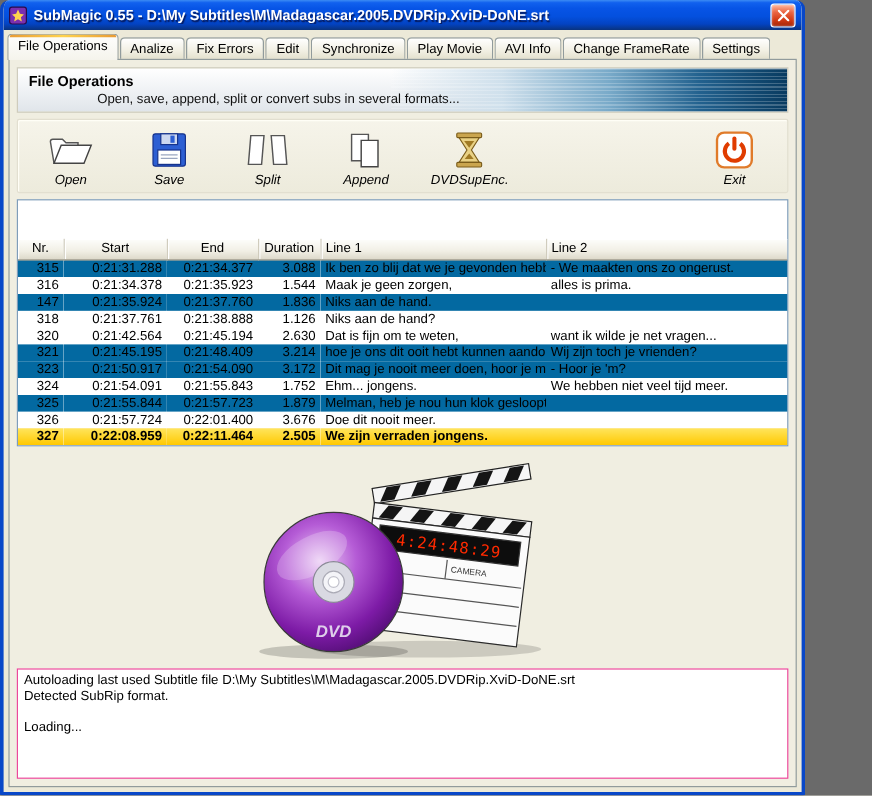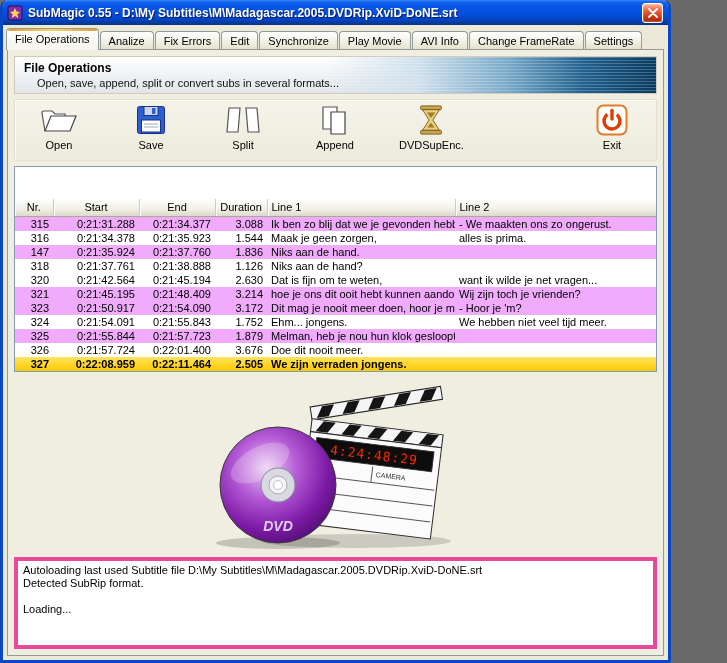--- a/index.html
+++ b/index.html
@@ -62,48 +62,48 @@
     background: linear-gradient(180deg,#ffffff,#e0e5ea);
     border: 1px solid #cfccbd;
   }
   .hb-art {
     position: absolute; right: 0; top: 0; bottom: 0; width: 330px;
     background:
       repeating-linear-gradient(180deg, rgba(255,255,255,.22) 0 1px, rgba(0,0,0,0) 1px 3px),
       linear-gradient(90deg, rgba(240,244,248,0) 0%, #cfe0ec 28%, #79aac9 55%, #22618e 78%, #093b60 100%);
   }
   .hb-title { position: relative; font-size: 12px; font-weight: bold; color: #000; padding: 4px 0 0 9px; }
-  .hb-sub   { position: relative; font-size: 11px; color: #101010; padding: 2px 0 0 22px; }
+  .hb-sub   { position: relative; font-size: 11px; color: #101010; padding: 2px 0 0 22px; margin-left: 44px; }
 
   
   .toolbar {
-    height: 62px; display: flex; padding: 2px 16px 0 16px; gap: 36px;
+    height: 62px; display: flex; align-items: center; padding: 2px 16px 0 16px; gap: 26px;
     background: linear-gradient(180deg,#f6f4ea,#edebdc);
-    border: 1px solid #e2dfd0; border-radius: 2px; box-shadow: inset 1px 1px 0 #fffef6;
+    border: 1px solid #e2dfd0; border-radius: 2px; box-shadow: inset 1px 1px 0 #fffef6; font-style: italic;
   }
   .tool { display: flex; flex-direction: column; align-items: center; gap: 1px; min-width: 56px; cursor: pointer; }
   .tool .ticon { height: 36px; display: flex; align-items: center; justify-content: center; }
   .tlabel { font-size: 11px; color: #000; white-space: nowrap; }
   .tool-exit { margin-left: auto; }
 
   
   .gridwrap { height: 206px; border: 1px solid #7F9DB9; background: #fff; display: flex; overflow: hidden; }
   table.grid { table-layout: fixed; border-collapse: collapse; width: 680px; font-size: 11px; margin-top: 32px; }
   table.grid th {
     font-weight: normal; height: 17px; padding: 0 4px; text-align: center;
     background: linear-gradient(180deg,#fefefc,#f1efe5 60%,#ddd9ca);
     border-right: 1px solid #d0ccbd; border-bottom: 1px solid #aca899;
     box-shadow: inset 1px 1px 0 #ffffff; white-space: nowrap; overflow: hidden; cursor: pointer;
   }
   table.grid th.txt { text-align: left; }
   table.grid td {
     height: 14px; padding: 0 4px; white-space: nowrap; overflow: hidden; color: #000; line-height: 14px;
   }
   table.grid td.num { text-align: right; }
-  tr.alt  { background: #f0abfc; }
+  tr.alt  { background: #0369a1; }
   tr.sel  { background: linear-gradient(180deg,#ffe55c,#ffc800); font-weight: bold; }
   tr.row  { cursor: default; }
 
   
   .vscroll { width: 17px; display: flex; flex-direction: column; background: #F3F1E7; border-left: 1px solid #e4e1d3; }
   .sb-btn {
     height: 16px; margin: 0; position: relative; cursor: pointer;
     background: linear-gradient(180deg,#fdfdfe,#d9e0ee); border: 1px solid #9aa8c5; border-radius: 2px;
   }
   .arr { position: absolute; left: 50%; top: 50%; transform: translate(-50%,-50%); width: 0; height: 0;
@@ -118,21 +118,21 @@
   .sb-thumb::after {
     content: ""; position: absolute; left: 3px; right: 3px; top: 50%; height: 7px; transform: translateY(-50%);
     background: repeating-linear-gradient(180deg,#ffffff 0 1px, rgba(0,0,0,0) 1px 3px);
   }
 
   
   .artwork { flex: 1; display: flex; justify-content: center; align-items: flex-start; padding-top: 6px; overflow: hidden; }
 
   
   .logbox {
-    height: 92px; background: #fff; border: 4px solid #ec4899; padding: 3px 5px;
+    height: 92px; background: #fff; border: 1px solid #ec4899; padding: 3px 5px;
     font-size: 11px; line-height: 13px; color: #000; overflow: hidden;
   }
   .log-line { min-height: 13px; white-space: nowrap; }
 </style>
 </head>
 <body>
 
 <div class="window">
 
   <div class="titlebar">

